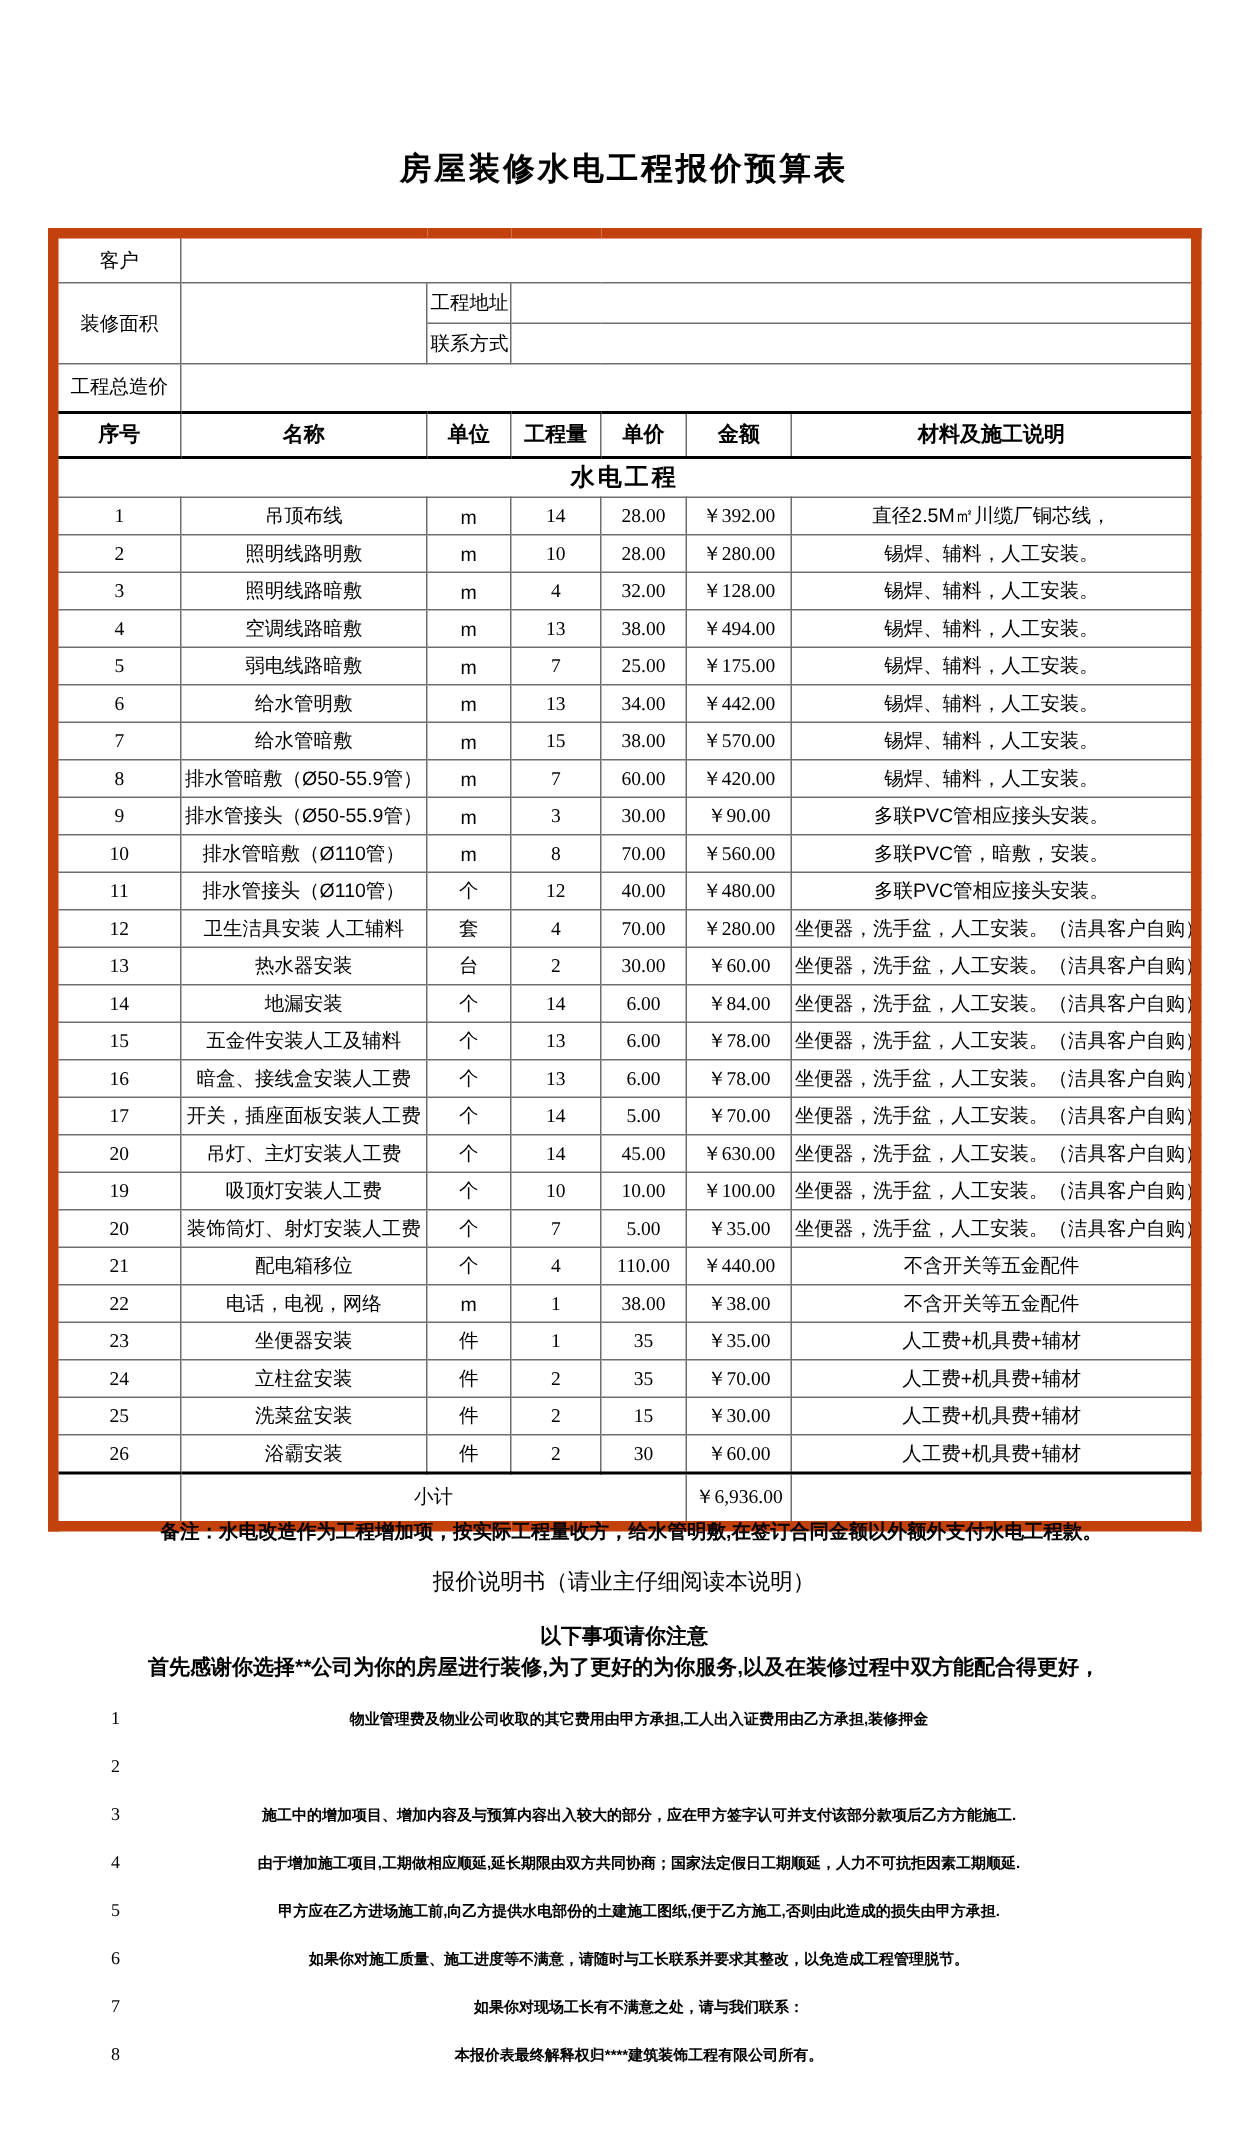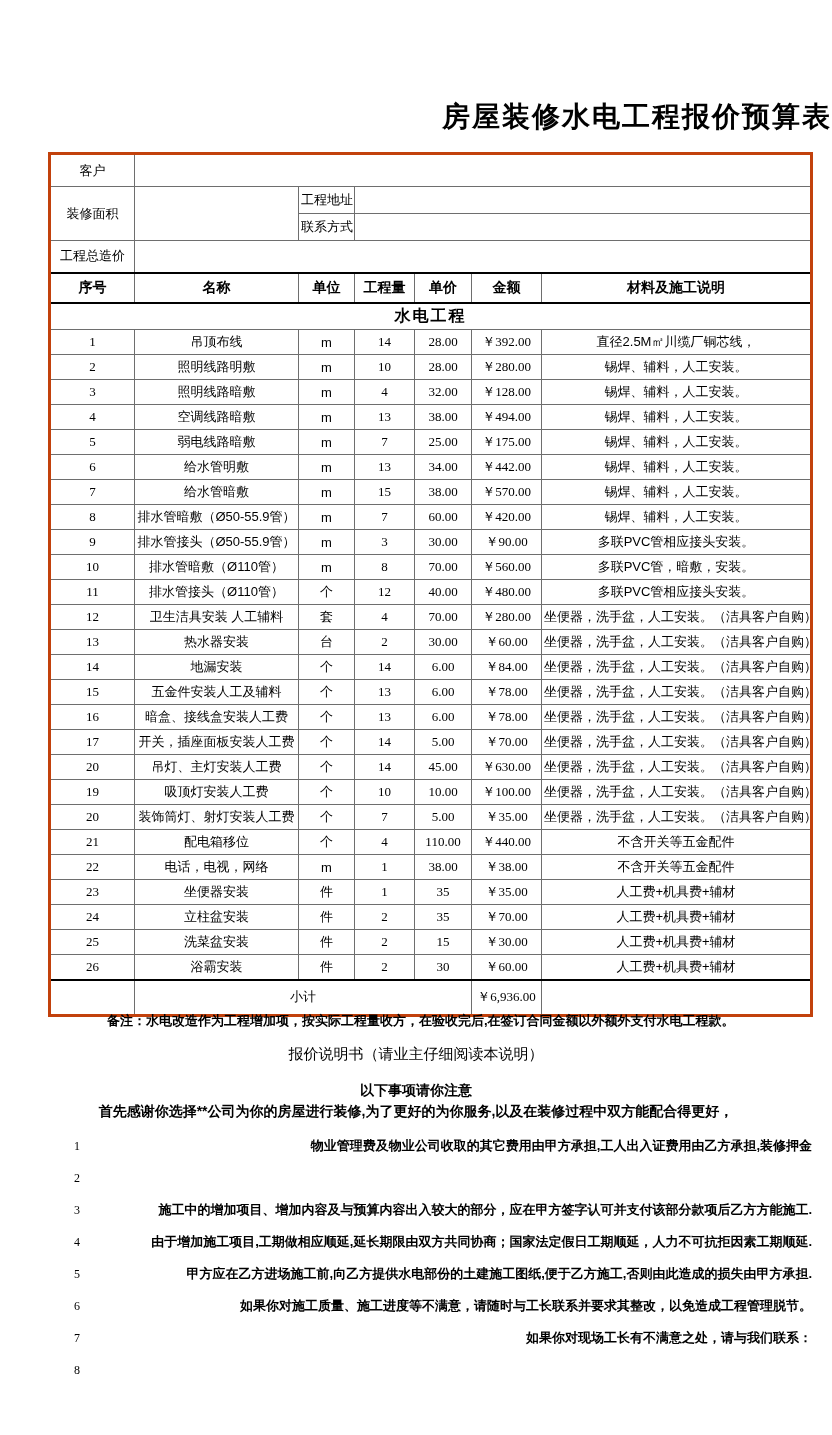--- a/index.html
+++ b/index.html
@@ -4,27 +4,27 @@
 <style>
   html,body { margin:0; padding:0; }
   body {
     width:832px; height:1435px; position:relative;
     background:#ffffff; color:#000;
     font-family:"Liberation Sans","DejaVu Sans",sans-serif;
     overflow:hidden;
   }
   .title {
     position:absolute; top:98px; left:0; width:100%;
-    text-align:right; font-size:28px; font-weight:700; letter-spacing:2px;
+    text-align:center; font-size:21px; font-weight:700; letter-spacing:2px;
     font-family:"Liberation Serif","DejaVu Serif",serif;
   }
   table.quote {
-    position:absolute; top:152px; left:48px; width:762px;
+    position:absolute; top:152px; left:32px; width:762px;
     border-collapse:collapse; table-layout:fixed;
-    border:3px solid #c2410c;
+    border:7px solid #c2410c;
   }
   table.quote td, table.quote th {
     border:1px solid #6e6e6e; padding:0 2px;
     text-align:center; vertical-align:middle;
     font-size:13px; font-weight:400; overflow:hidden; white-space:nowrap;
   }
   tr.r-customer { height:33px; }
   tr.r-sub { height:27px; }
   tr.r-total { height:32px;margin-top:16px; }
   td.lab { font-weight:600; font-size:13px; }
@@ -52,21 +52,21 @@
     position:absolute; top:1080px; left:55px; right:55px;
     text-align:center; font-size:14px; font-weight:700; line-height:21px;
   }
   .notes-list { position:absolute; top:1130px; left:40px; right:20px; }
   .note-item { position:relative; height:32px; display:flex; align-items:center; }
   .note-item .no {
     position:absolute; left:34px; top:50%; transform:translateY(-50%);
     font-family:"Liberation Serif","DejaVu Serif",serif; font-size:12px;
   }
   .note-item .txt {
-    flex:1; text-align:right; font-size:13px; font-weight:600; white-space:nowrap;
+    flex:1; text-align:center; font-size:10px; font-weight:600; white-space:nowrap;
   }
 </style>
 </head>
 <body>
 
 <div class="title">房屋装修水电工程报价预算表</div>
 
 <table class="quote">
   <colgroup>
     <col style="width:85px">
@@ -348,21 +348,21 @@
   <tbody>
     <tr class="subtotal">
       <td></td>
       <td colspan="4">小计</td>
       <td class="num">￥6,936.00</td>
       <td class="note"></td>
     </tr>
   </tbody>
 </table>
 
-<div class="remark">备注：水电改造作为工程增加项，按实际工程量收方，在验收完后,在签订合同金额以外额外支付水电工程款。</div>
+<div class="remark">备注：水电改造作为工程增加项，按实际工程量收方，给水管明敷,在签订合同金额以外额外支付水电工程款。</div>
 
 <div class="notes-heading">报价说明书（请业主仔细阅读本说明）</div>
 
 <div class="notes-intro">
   <div>以下事项请你注意</div>
   <div>首先感谢你选择**公司为你的房屋进行装修,为了更好的为你服务,以及在装修过程中双方能配合得更好，</div>
 </div>
 
 <div class="notes-list" id="notes-list">
     <div class="note-item">
@@ -387,14 +387,15 @@
     <div class="note-item">
       <span class="no">6</span>
       <span class="txt">如果你对施工质量、施工进度等不满意，请随时与工长联系并要求其整改，以免造成工程管理脱节。</span>
     </div>
     <div class="note-item">
       <span class="no">7</span>
       <span class="txt">如果你对现场工长有不满意之处，请与我们联系：</span>
     </div>
     <div class="note-item">
       <span class="no">8</span>
+      <span class="txt">本报价表最终解释权归****建筑装饰工程有限公司所有。</span>
     </div>
   </div>
 
 </body></html>

